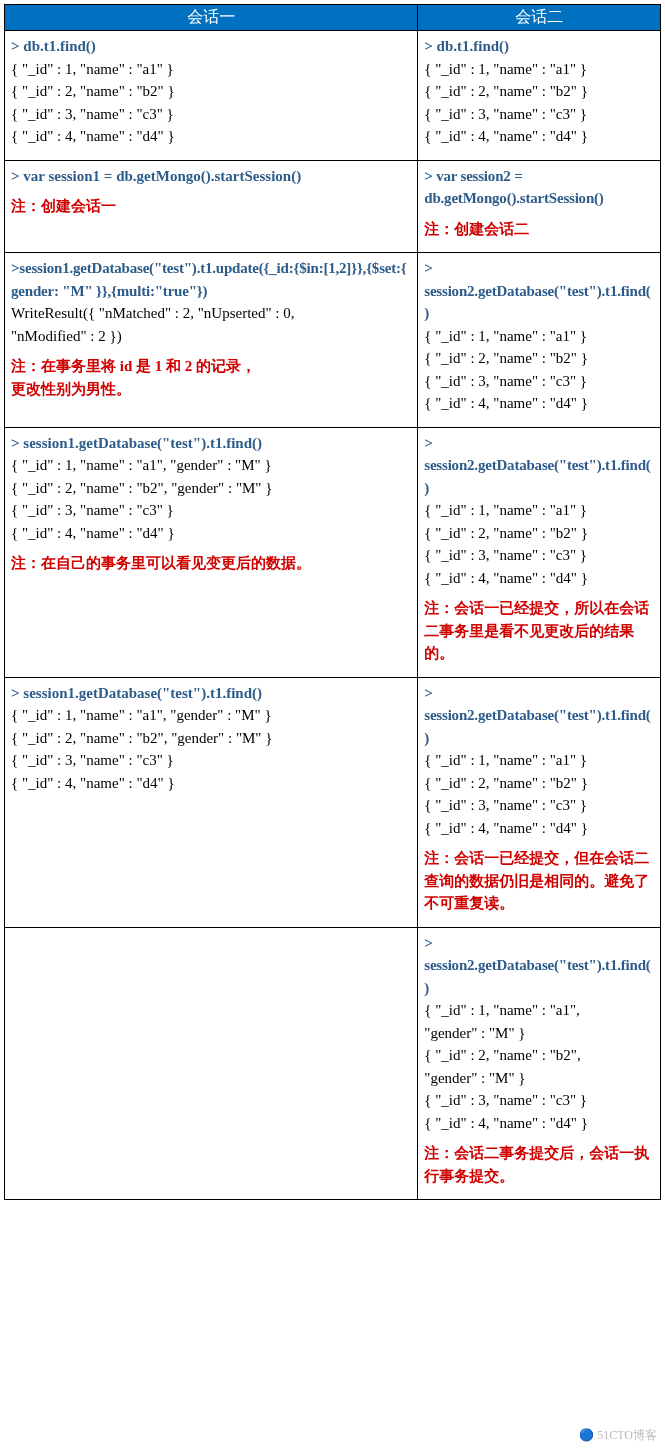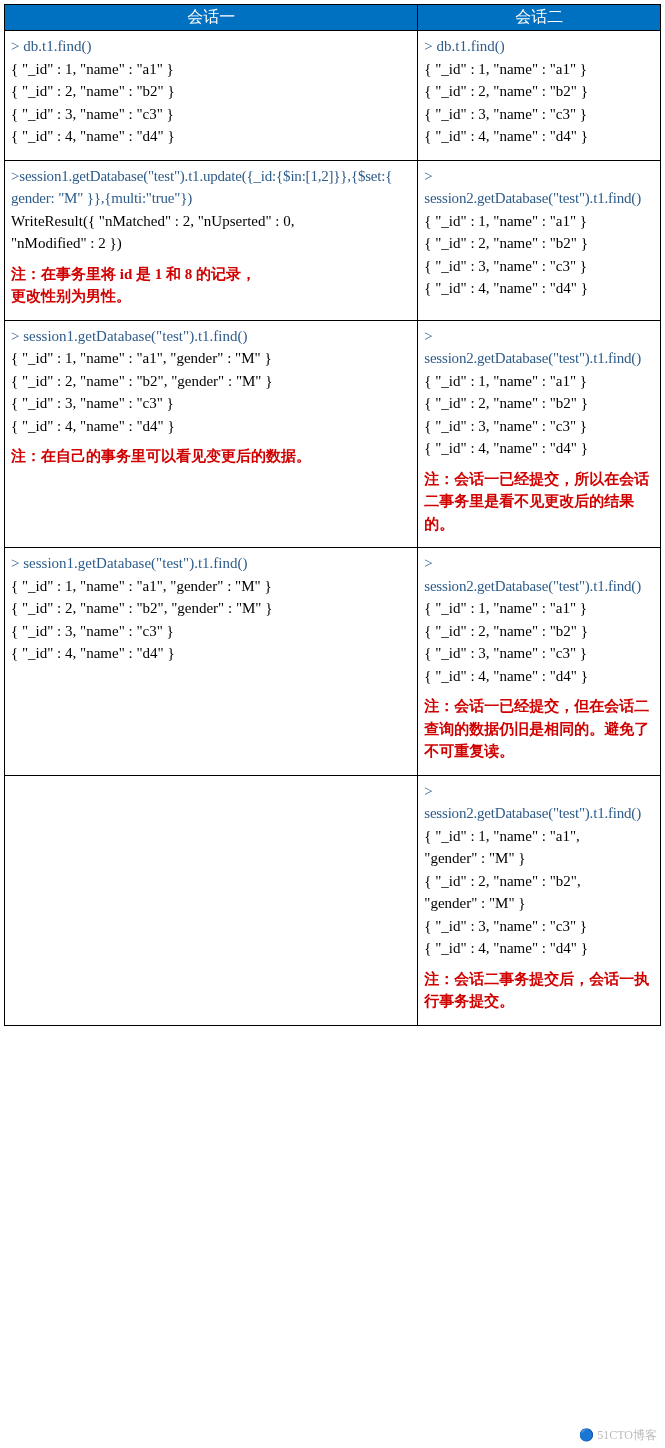--- a/index.html
+++ b/index.html
@@ -24,21 +24,21 @@
   th {
     background: #0070C0;
     color: #fff;
     text-align: center;
     font-weight: normal;
     font-size: 16px;
     padding: 2px 0;
   }
   col.c1 { width: 63%; }
   col.c2 { width: 37%; }
-  .cmd { color: #2E5C8A; font-weight: normal; }
+  .cmd { color: #2E5C8A; font-weight: bold; }
   .out { color: #000; }
   .note { color: #D00000; font-weight: bold; }
   .blk { margin: 0; line-height: 1.5; }
   .gap { height: 8px; }
   .narrow { letter-spacing: -0.2px; }
   .watermark {
     position: fixed;
     right: 8px;
     bottom: 4px;
     font-size: 12px;
@@ -73,25 +73,40 @@
           <div class="blk cmd">&gt; db.t1.find()</div>
           <div class="blk out">{ "_id" : 1, "name" : "a1" }</div>
           <div class="blk out">{ "_id" : 2, "name" : "b2" }</div>
           <div class="blk out">{ "_id" : 3, "name" : "c3" }</div>
           <div class="blk out">{ "_id" : 4, "name" : "d4" }</div>
           <div class="gap"></div>
         </td>
       </tr>
       <tr>
         <td>
+          <div class="blk cmd">&gt; var session1 = db.getMongo().startSession()</div>
+          <div class="gap"></div>
+          <div class="blk note">注：创建会话一</div>
+          <div class="gap"></div>
+        </td>
+        <td>
+          <div class="blk cmd narrow">&gt; var session2 =</div>
+          <div class="blk cmd narrow">db.getMongo().startSession()</div>
+          <div class="gap"></div>
+          <div class="blk note">注：创建会话二</div>
+          <div class="gap"></div>
+        </td>
+      </tr>
+      <tr>
+        <td>
           <div class="blk cmd narrow">&gt;session1.getDatabase("test").t1.update({_id:{$in:[1,2]}},{$set:{ gender: "M" }},{multi:"true"})</div>
           <div class="blk out">WriteResult({ "nMatched" : 2, "nUpserted" : 0,</div>
           <div class="blk out">     "nModified" : 2 })</div>
           <div class="gap"></div>
-          <div class="blk note">注：在事务里将 id 是 1 和 8 的记录，</div>
+          <div class="blk note">注：在事务里将 id 是 1 和 2 的记录，</div>
           <div class="blk note">更改性别为男性。</div>
           <div class="gap"></div>
         </td>
         <td>
           <div class="blk cmd narrow">&gt;</div>
           <div class="blk cmd narrow">session2.getDatabase("test").t1.find()</div>
           <div class="blk out">{ "_id" : 1, "name" : "a1" }</div>
           <div class="blk out">{ "_id" : 2, "name" : "b2" }</div>
           <div class="blk out">{ "_id" : 3, "name" : "c3" }</div>
           <div class="blk out">{ "_id" : 4, "name" : "d4" }</div>

